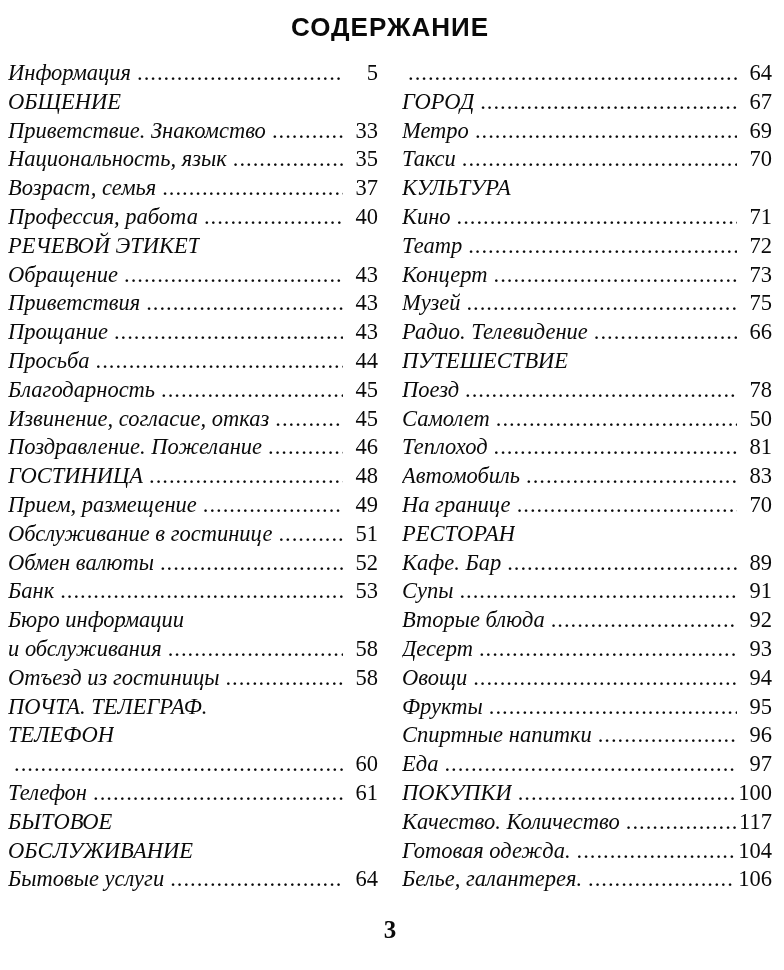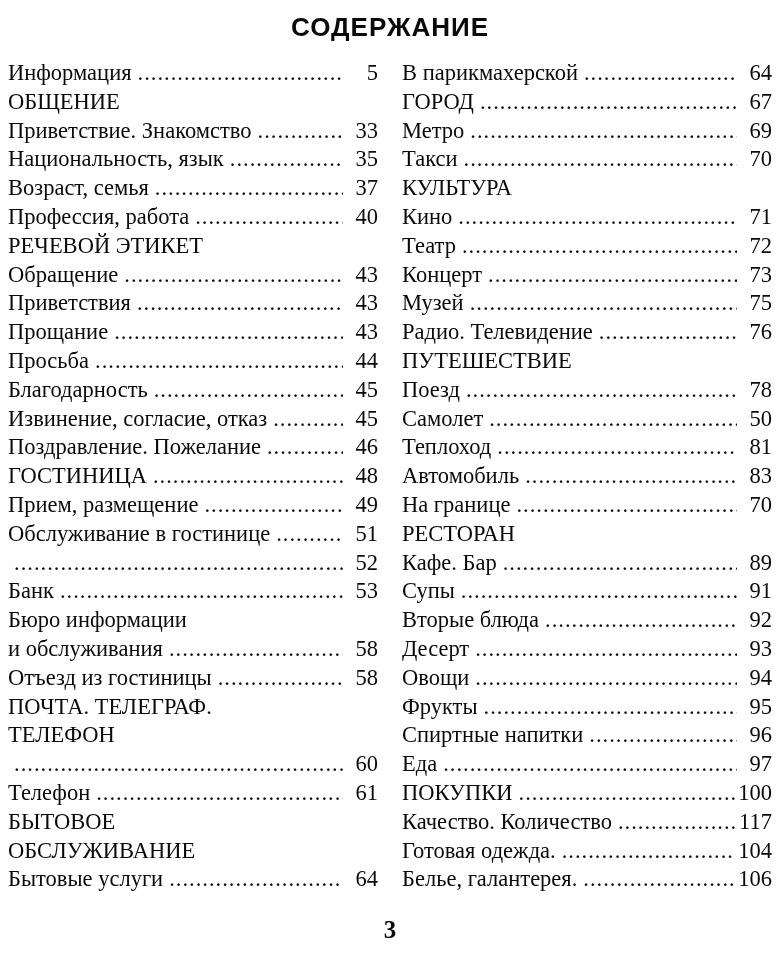--- a/index.html
+++ b/index.html
@@ -37,20 +37,21 @@
   .toc-row {
     display: flex;
     align-items: baseline;
     font-size: 22.5px;
     line-height: 28.8px;
     white-space: nowrap;
   }
   .toc-label {
     flex: 0 1 auto;
     overflow: hidden;
+    font-style: italic;
   }
   .toc-leader {
     flex: 1 1 0;
     min-width: 0;
     overflow: hidden;
     margin: 0 3px 0 6px;
   }
   .toc-leader::after {
     content: "..........................................................................................";
     letter-spacing: 1px;
@@ -177,20 +178,21 @@
           <span class="toc-page">49</span>
         </div>
 
         <div class="toc-row">
           <span class="toc-label">Обслуживание в гостинице</span>
           <span class="toc-leader"></span>
           <span class="toc-page">51</span>
         </div>
 
         <div class="toc-row">
+          <span class="toc-label">Обмен валюты</span>
           <span class="toc-leader"></span>
           <span class="toc-page">52</span>
         </div>
 
         <div class="toc-row">
           <span class="toc-label">Банк</span>
           <span class="toc-leader"></span>
           <span class="toc-page">53</span>
         </div>
 
@@ -250,21 +252,20 @@
         <div class="toc-row">
           <span class="toc-label">Бытовые услуги</span>
           <span class="toc-leader"></span>
           <span class="toc-page">64</span>
         </div>
       </div>
 
     <div class="toc-col">
 
         <div class="toc-row">
-          <span class="toc-label">В парикмахерской</span>
           <span class="toc-leader"></span>
           <span class="toc-page">64</span>
         </div>
 
         <div class="toc-row">
           <span class="toc-label">ГОРОД</span>
           <span class="toc-leader"></span>
           <span class="toc-page">67</span>
         </div>
 
@@ -306,21 +307,21 @@
 
         <div class="toc-row">
           <span class="toc-label">Музей</span>
           <span class="toc-leader"></span>
           <span class="toc-page">75</span>
         </div>
 
         <div class="toc-row">
           <span class="toc-label">Радио. Телевидение</span>
           <span class="toc-leader"></span>
-          <span class="toc-page">76</span>
+          <span class="toc-page">66</span>
         </div>
 
         <div class="toc-row no-page">
           <span class="toc-label">ПУТЕШЕСТВИЕ</span>
           <span class="toc-leader"></span>
           <span class="toc-page"></span>
         </div>
 
         <div class="toc-row">
           <span class="toc-label">Поезд</span>

